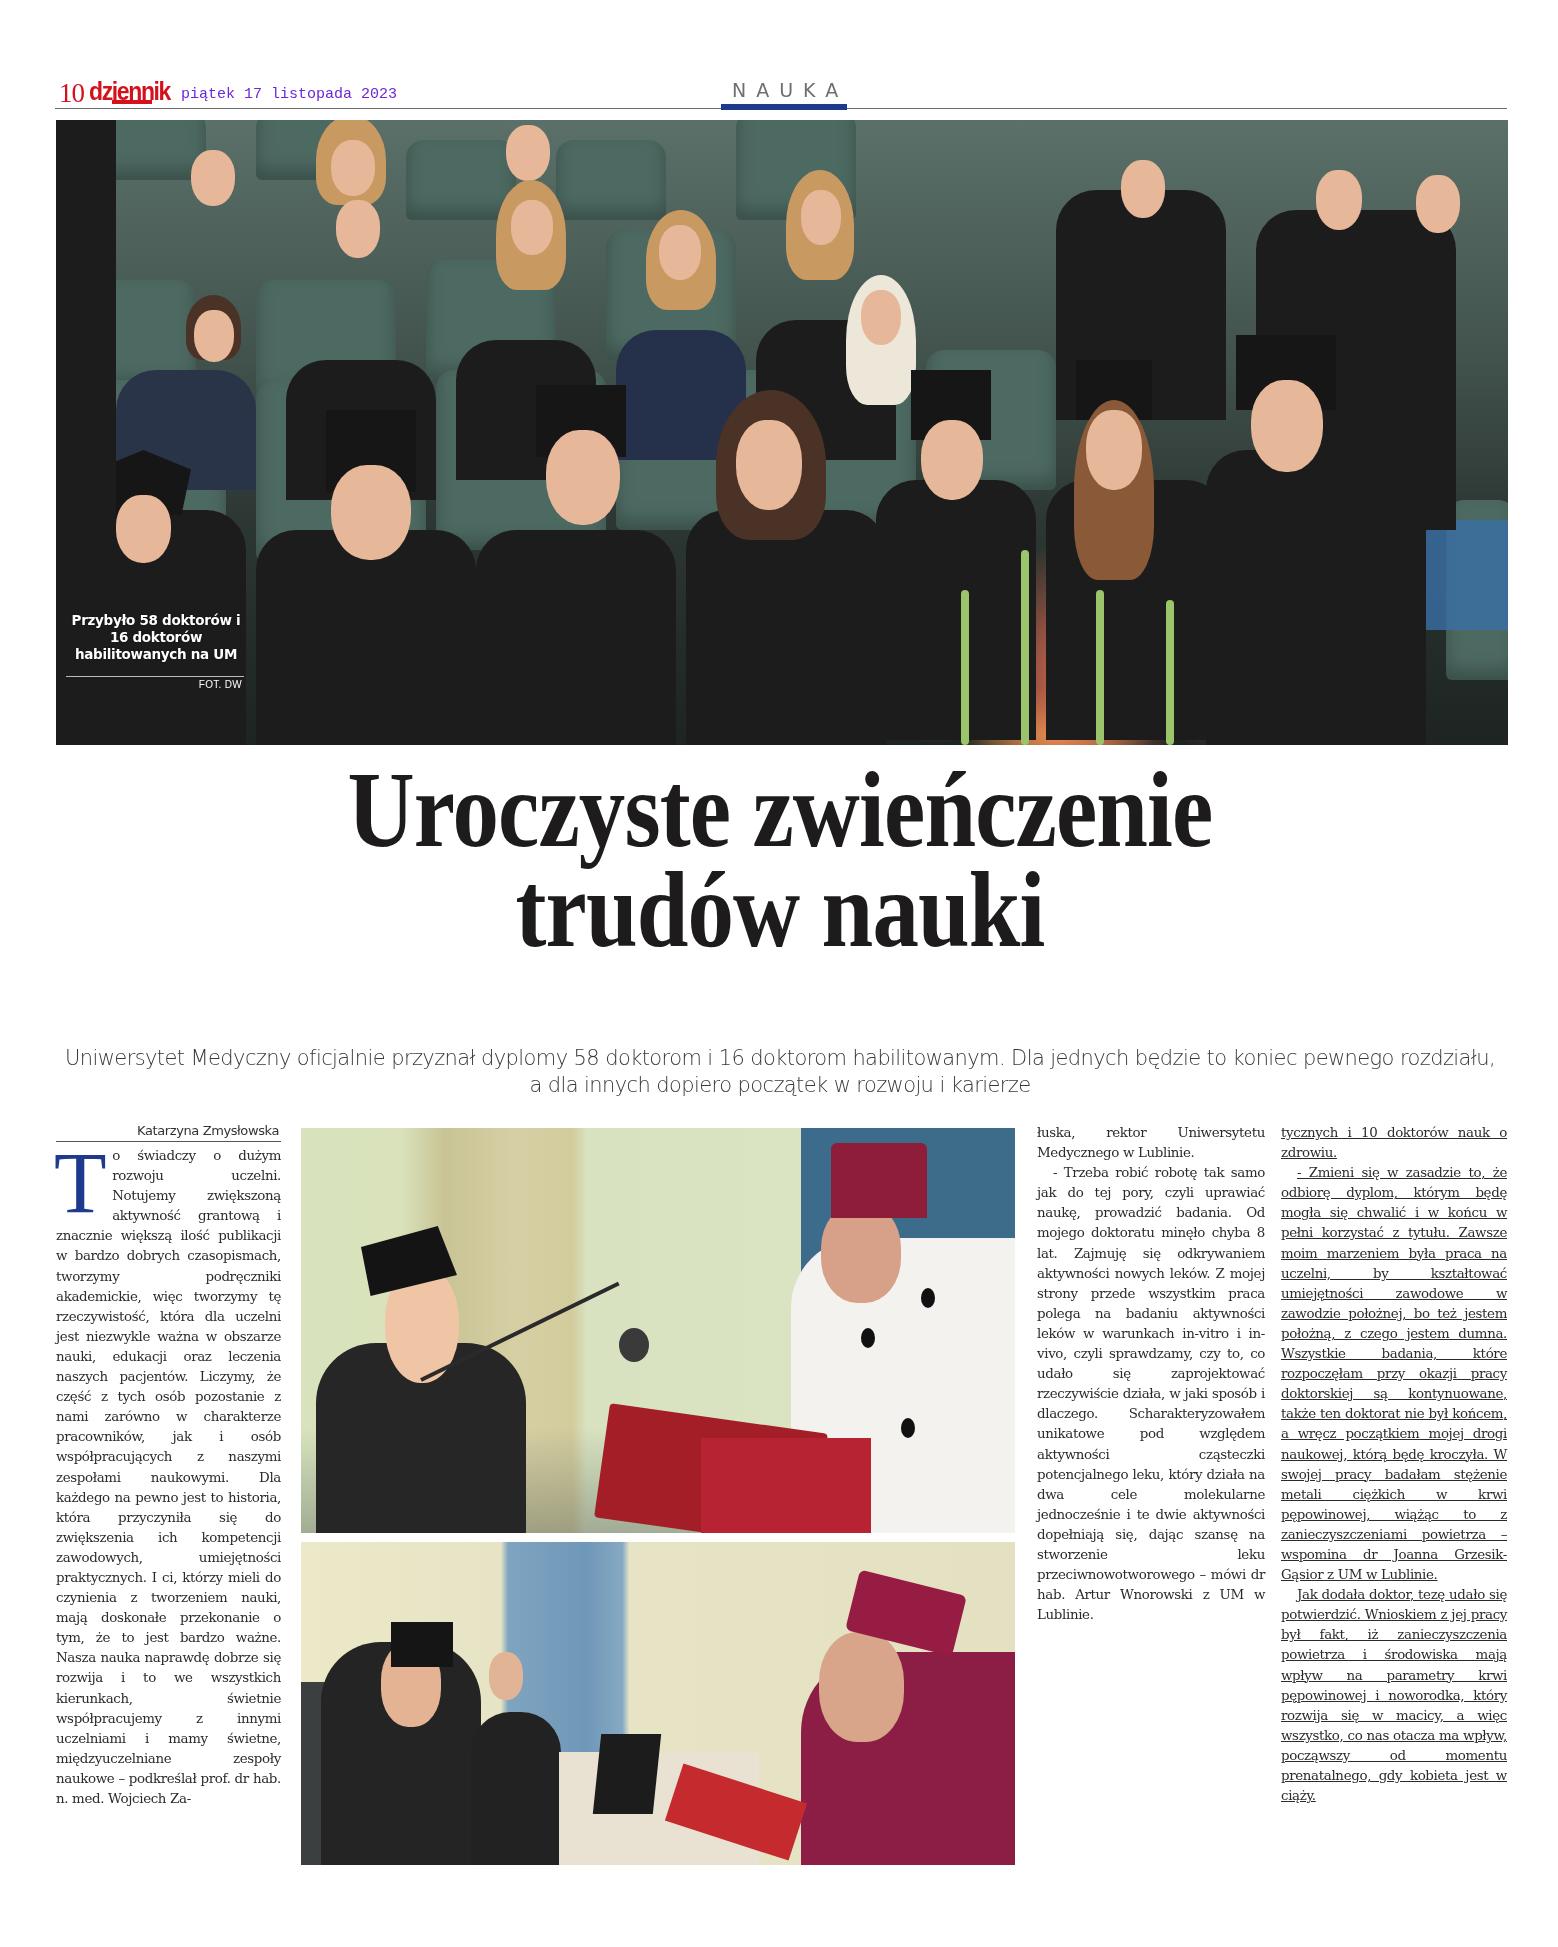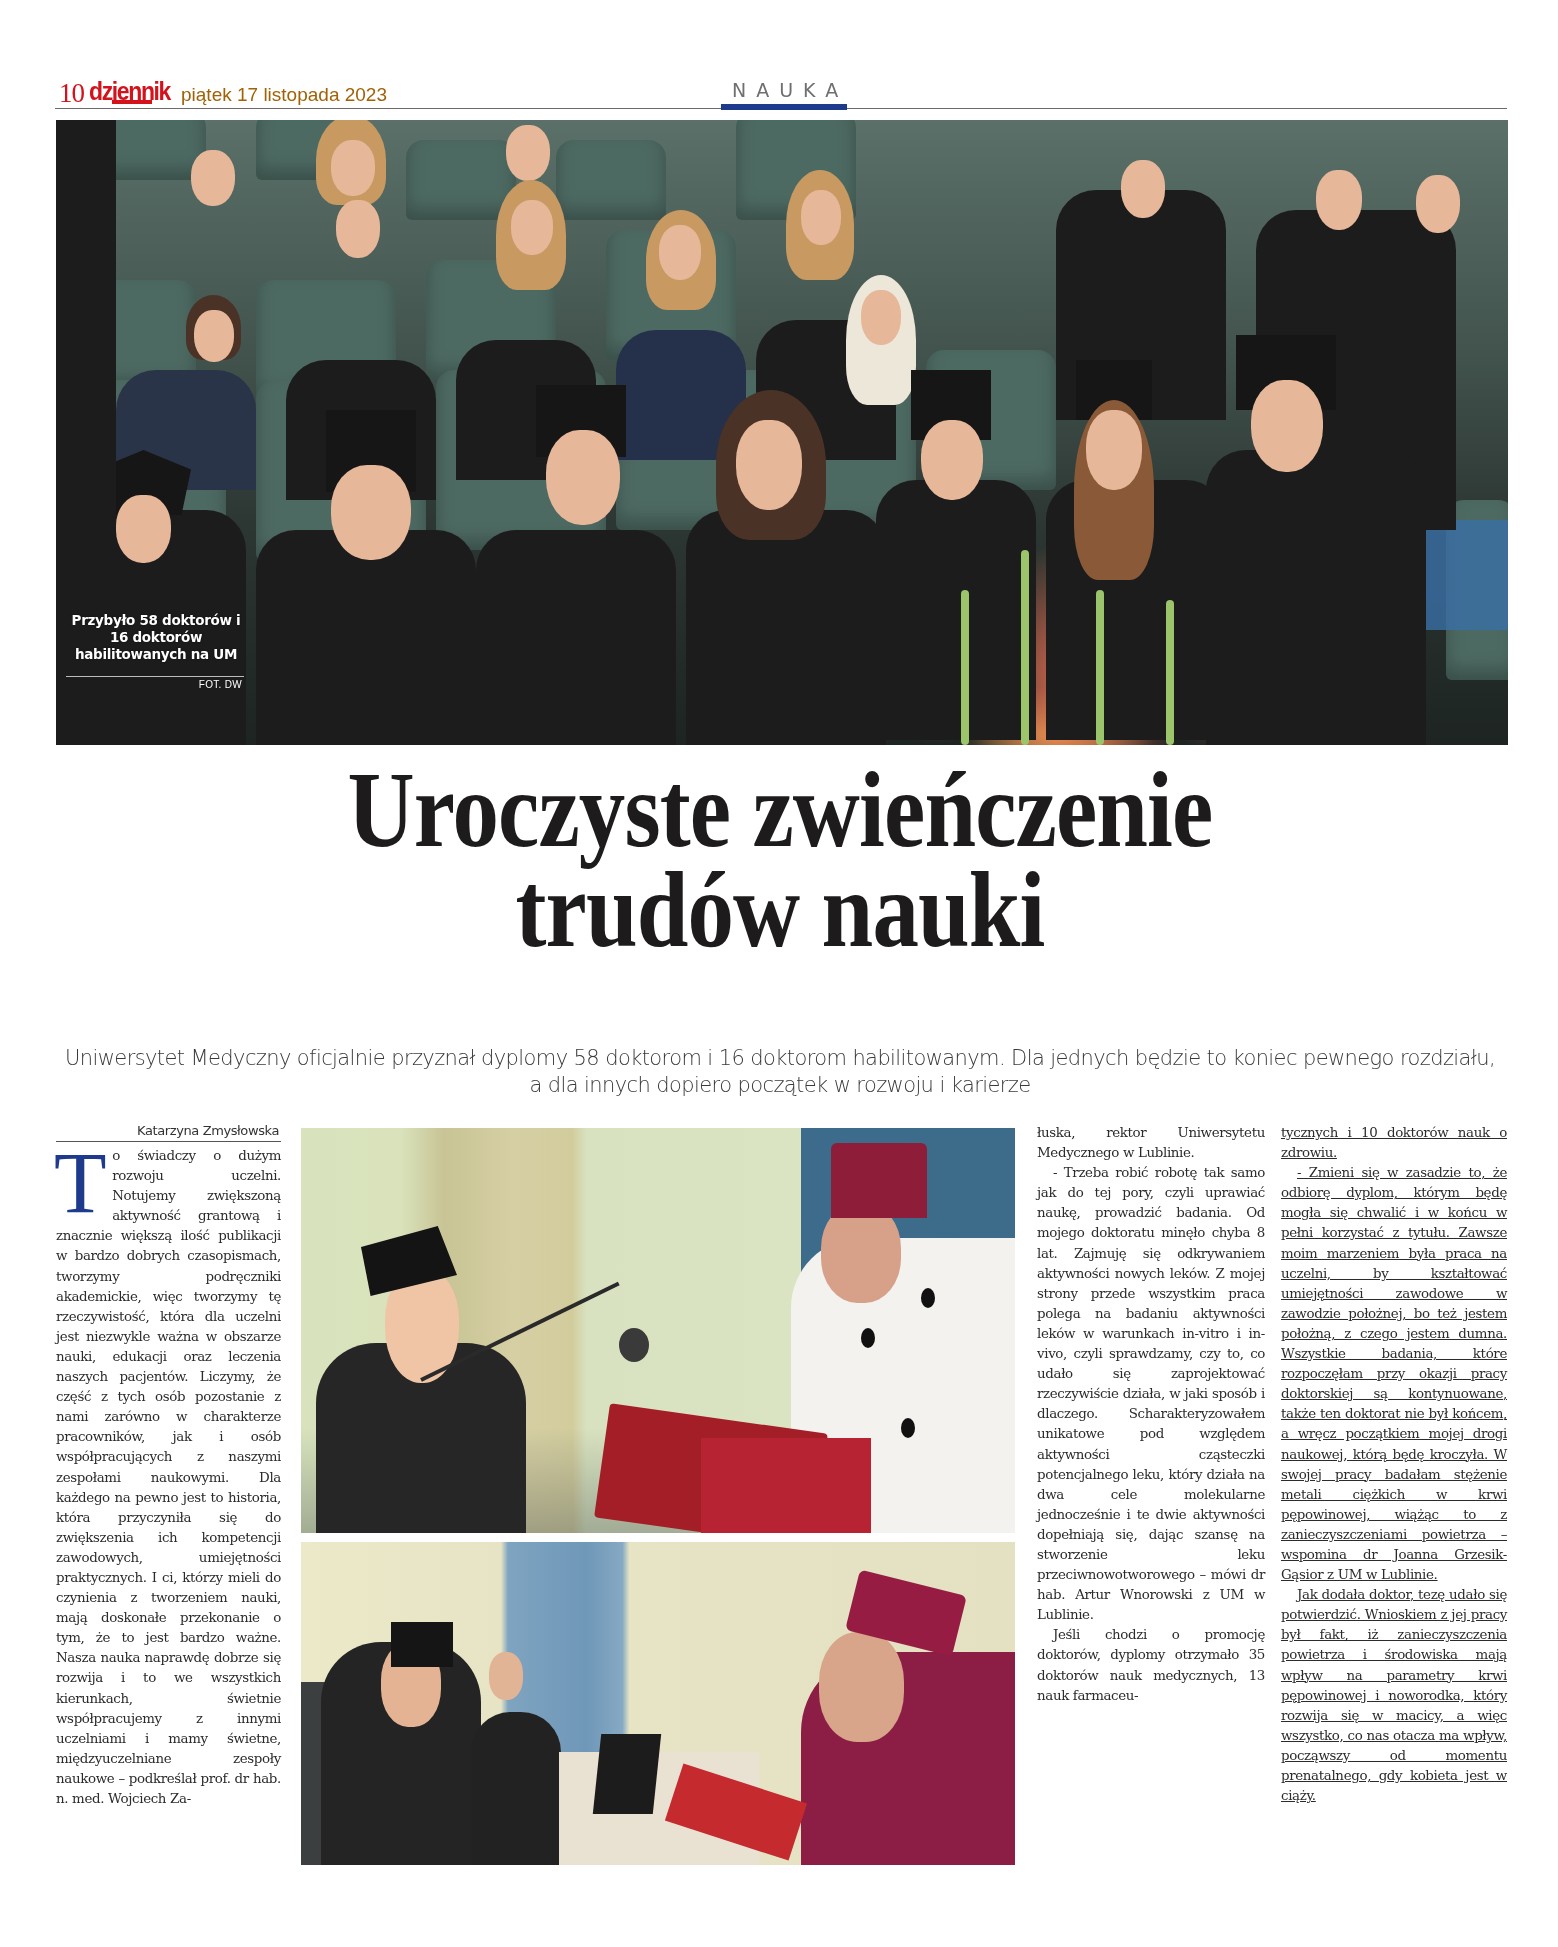--- a/index.html
+++ b/index.html
@@ -4,21 +4,21 @@
 <style>
   html, body { margin: 0; padding: 0; background: #ffffff; }
   body { width: 1558px; height: 1947px; position: relative; overflow: hidden; color: #222; }
 
   
   .header { position: absolute; left: 55px; top: 78px; width: 1452px; height: 30px; }
   .header-rule { position: absolute; left: 0; right: 0; top: 30px; height: 1px; background: #6b6b6b; }
   .page-num { position: absolute; left: 4px; top: 2px; font-family: "Liberation Serif", serif; font-size: 27px; color: #d3121c; line-height: 26px; letter-spacing: -1px; }
   .brand { position: absolute; left: 34px; top: 0px; font-family: "Liberation Sans", sans-serif; font-weight: bold; font-size: 25px; color: #d3121c; line-height: 26px; letter-spacing: -1.5px; transform: scaleX(0.92); transform-origin: left; }
   .brand-sub { position: absolute; left: 57px; top: 22px; width: 40px; height: 4px; background: #d3121c; }
-  .date { position: absolute; left: 126px; top: 8px; font-family: Liberation Sans, sans-serif; font-size: 19px; color: #a16207; line-height: 18px; }
+  .date { position: absolute; left: 126px; top: 8px; font-family: Liberation Mono, monospace; font-size: 15px; color: #6d28d9; line-height: 18px; }
   .section { position: absolute; left: 669px; top: 0px; width: 126px; text-align: left; font-family: "DejaVu Sans", sans-serif; font-size: 19px; letter-spacing: 10px; color: #6f6f6f; line-height: 24px; padding-left: 8px; box-sizing: border-box; }
   .section-bar { position: absolute; left: 666px; top: 26px; width: 126px; height: 6px; background: #1e3a8c; }
 
   
   .hero { position: absolute; left: 56px; top: 120px; width: 1452px; height: 625px; overflow: hidden;
     background:
       radial-gradient(ellipse 160px 200px at 1020px 560px, rgba(238,112,84,0.95), rgba(238,112,84,0) 70%),
       radial-gradient(ellipse 120px 150px at 880px 520px, rgba(230,90,75,0.85), rgba(230,90,75,0) 70%),
       radial-gradient(ellipse 110px 130px at 1160px 540px, rgba(226,94,78,0.8), rgba(226,94,78,0) 70%),
       radial-gradient(ellipse 140px 70px at 1000px 615px, rgba(245,180,80,0.9), rgba(245,180,80,0) 70%),
@@ -203,20 +203,19 @@
   <div class="blk" style="left:296px;top:192px;width:60px;height:80px;background:#1c1c1c;transform:skewX(-6deg);"></div>
   <div class="blk" style="left:500px;top:110px;width:214px;height:213px;background:#8c1e45;border-radius:80px 0 0 0;"></div>
   <div class="blk" style="left:518px;top:90px;width:85px;height:110px;background:#d8a48a;border-radius:45%;"></div>
   <div class="blk" style="left:550px;top:40px;width:110px;height:62px;background:#961c43;transform:rotate(14deg);border-radius:6px;"></div>
   <div class="blk" style="left:370px;top:240px;width:130px;height:60px;background:#c42a2e;transform:rotate(18deg);"></div>
 </div>
 
 <div class="col col3">
   <p>łuska, rektor Uniwersytetu Medycznego w Lublinie.</p>
   <p class="indent">- Trzeba robić robotę tak samo jak do tej pory, czyli uprawiać naukę, prowadzić badania. Od mojego doktoratu minęło chyba 8 lat. Zajmuję się odkrywaniem aktywności nowych leków. Z mojej strony przede wszystkim praca polega na badaniu aktywności leków w warunkach in-vitro i in-vivo, czyli sprawdzamy, czy to, co udało się zaprojektować rzeczywiście działa, w jaki sposób i dlaczego. Scharakteryzowałem unikatowe pod względem aktywności cząsteczki potencjalnego leku, który działa na dwa cele molekularne jednocześnie i te dwie aktywności dopełniają się, dając szansę na stworzenie leku przeciwnowotworowego – mówi dr hab. Artur Wnorowski z UM w Lublinie.</p>
-  <p class="indent">Jeśli chodzi o promocję doktorów, dyplomy otrzymało 35 doktorów nauk medycznych, 13 nauk farmaceu-</p>
 </div>
 
 <div class="col col4">
   <p>tycznych i 10 doktorów nauk o zdrowiu.</p>
   <p class="indent">- Zmieni się w zasadzie to, że odbiorę dyplom, którym będę mogła się chwalić i w końcu w pełni korzystać z tytułu. Zawsze moim marzeniem była praca na uczelni, by kształtować umiejętności zawodowe w zawodzie położnej, bo też jestem położną, z czego jestem dumna. Wszystkie badania, które rozpoczęłam przy okazji pracy doktorskiej są kontynuowane, także ten doktorat nie był końcem, a wręcz początkiem mojej drogi naukowej, którą będę kroczyła. W swojej pracy badałam stężenie metali ciężkich w krwi pępowinowej, wiążąc to z zanieczyszczeniami powietrza – wspomina dr Joanna Grzesik-Gąsior z UM w Lublinie.</p>
   <p class="indent">Jak dodała doktor, tezę udało się potwierdzić. Wnioskiem z jej pracy był fakt, iż zanieczyszczenia powietrza i środowiska mają wpływ na parametry krwi pępowinowej i noworodka, który rozwija się w macicy, a więc wszystko, co nas otacza ma wpływ, począwszy od momentu prenatalnego, gdy kobieta jest w ciąży.</p>
 </div>
 
 </body></html>

